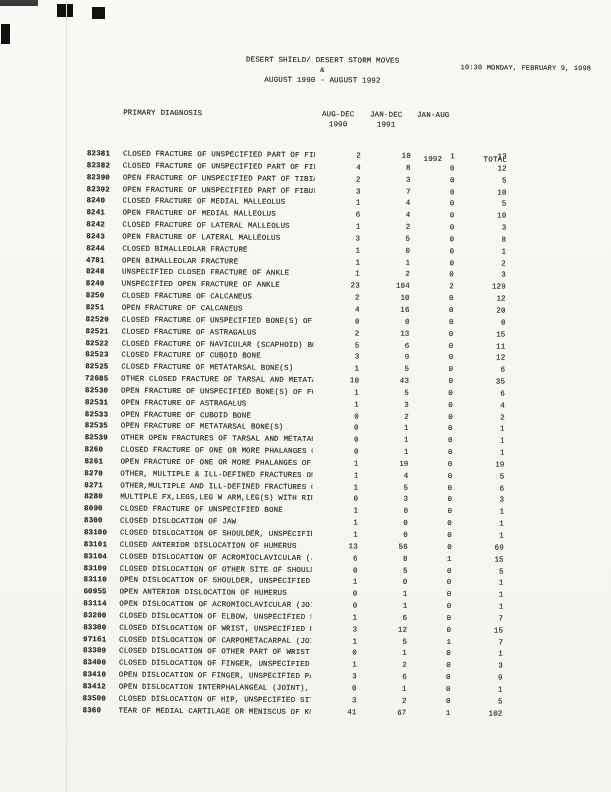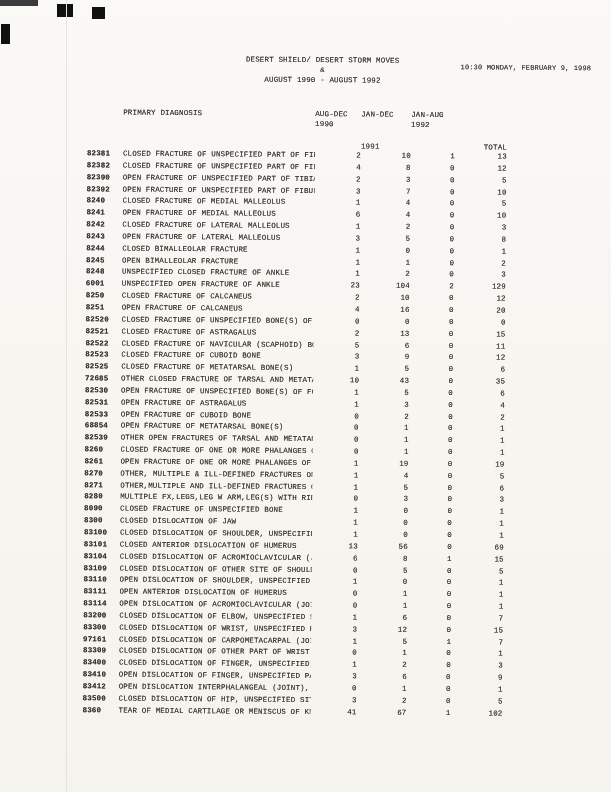--- a/index.html
+++ b/index.html
@@ -44,25 +44,25 @@
   
   .thead,.row{display:flex;align-items:baseline;}
   .thead{
     position:absolute;left:85px;width:420px;top:110px;
     font-size:7.5px;line-height:9.5px;
   }
   .cell{white-space:nowrap;overflow:visible;}
   .c-code{width:36px;flex:none;font-weight:bold;}
   .c-desc{flex:1 1 auto;min-width:0;overflow:hidden;}
   .c-v1{width:46px;flex:none;text-align:right;}
-  .c-v2{width:50px;flex:none;text-align:right;gap:22px;}
-  .c-v3{width:44px;flex:none;text-align:right;}
+  .c-v2{width:50px;flex:none;text-align:right;}
+  .c-v3{width:44px;flex:none;text-align:right;gap:34px;}
   .c-v4{width:52px;flex:none;text-align:right;}
   .hdr-2l{display:flex;flex-direction:column;}
-  .hdr-2l span{display:block;text-align:left;}
+  .hdr-2l span{display:block;text-align:center;}
   .hdr-total{align-self:flex-end;}
   .hdr-diag{align-self:flex-start;}
 
   .tbody{
     position:absolute;left:85px;width:420px;top:150px;
     font-size:7.5px;
   }
   .row{height:11.85px;line-height:11.85px;}
 </style>
 </head>
@@ -170,37 +170,37 @@
         </div>
         <div class="row">
           <span class="cell c-code">8244</span>
           <span class="cell c-desc">CLOSED BIMALLEOLAR FRACTURE</span>
           <span class="cell c-v1">1</span>
           <span class="cell c-v2">0</span>
           <span class="cell c-v3">0</span>
           <span class="cell c-v4">1</span>
         </div>
         <div class="row">
-          <span class="cell c-code">8245</span>
+          <span class="cell c-code">4781</span>
           <span class="cell c-desc">OPEN BIMALLEOLAR FRACTURE</span>
           <span class="cell c-v1">1</span>
           <span class="cell c-v2">1</span>
           <span class="cell c-v3">0</span>
           <span class="cell c-v4">2</span>
         </div>
         <div class="row">
           <span class="cell c-code">8248</span>
           <span class="cell c-desc">UNSPECIFIED CLOSED FRACTURE OF ANKLE</span>
           <span class="cell c-v1">1</span>
           <span class="cell c-v2">2</span>
           <span class="cell c-v3">0</span>
           <span class="cell c-v4">3</span>
         </div>
         <div class="row">
-          <span class="cell c-code">6001</span>
+          <span class="cell c-code">8249</span>
           <span class="cell c-desc">UNSPECIFIED OPEN FRACTURE OF ANKLE</span>
           <span class="cell c-v1">23</span>
           <span class="cell c-v2">104</span>
           <span class="cell c-v3">2</span>
           <span class="cell c-v4">129</span>
         </div>
         <div class="row">
           <span class="cell c-code">8250</span>
           <span class="cell c-desc">CLOSED FRACTURE OF CALCANEUS</span>
           <span class="cell c-v1">2</span>
@@ -282,21 +282,21 @@
         </div>
         <div class="row">
           <span class="cell c-code">82533</span>
           <span class="cell c-desc">OPEN FRACTURE OF CUBOID BONE</span>
           <span class="cell c-v1">0</span>
           <span class="cell c-v2">2</span>
           <span class="cell c-v3">0</span>
           <span class="cell c-v4">2</span>
         </div>
         <div class="row">
-          <span class="cell c-code">68854</span>
+          <span class="cell c-code">82535</span>
           <span class="cell c-desc">OPEN FRACTURE OF METATARSAL BONE(S)</span>
           <span class="cell c-v1">0</span>
           <span class="cell c-v2">1</span>
           <span class="cell c-v3">0</span>
           <span class="cell c-v4">1</span>
         </div>
         <div class="row">
           <span class="cell c-code">82539</span>
           <span class="cell c-desc">OTHER OPEN FRACTURES OF TARSAL AND METATAR</span>
           <span class="cell c-v1">0</span>
@@ -394,21 +394,21 @@
         </div>
         <div class="row">
           <span class="cell c-code">83110</span>
           <span class="cell c-desc">OPEN DISLOCATION OF SHOULDER, UNSPECIFIED</span>
           <span class="cell c-v1">1</span>
           <span class="cell c-v2">0</span>
           <span class="cell c-v3">0</span>
           <span class="cell c-v4">1</span>
         </div>
         <div class="row">
-          <span class="cell c-code">83111</span>
+          <span class="cell c-code">60955</span>
           <span class="cell c-desc">OPEN ANTERIOR DISLOCATION OF HUMERUS</span>
           <span class="cell c-v1">0</span>
           <span class="cell c-v2">1</span>
           <span class="cell c-v3">0</span>
           <span class="cell c-v4">1</span>
         </div>
         <div class="row">
           <span class="cell c-code">83114</span>
           <span class="cell c-desc">OPEN DISLOCATION OF ACROMIOCLAVICULAR (JOI</span>
           <span class="cell c-v1">0</span>

